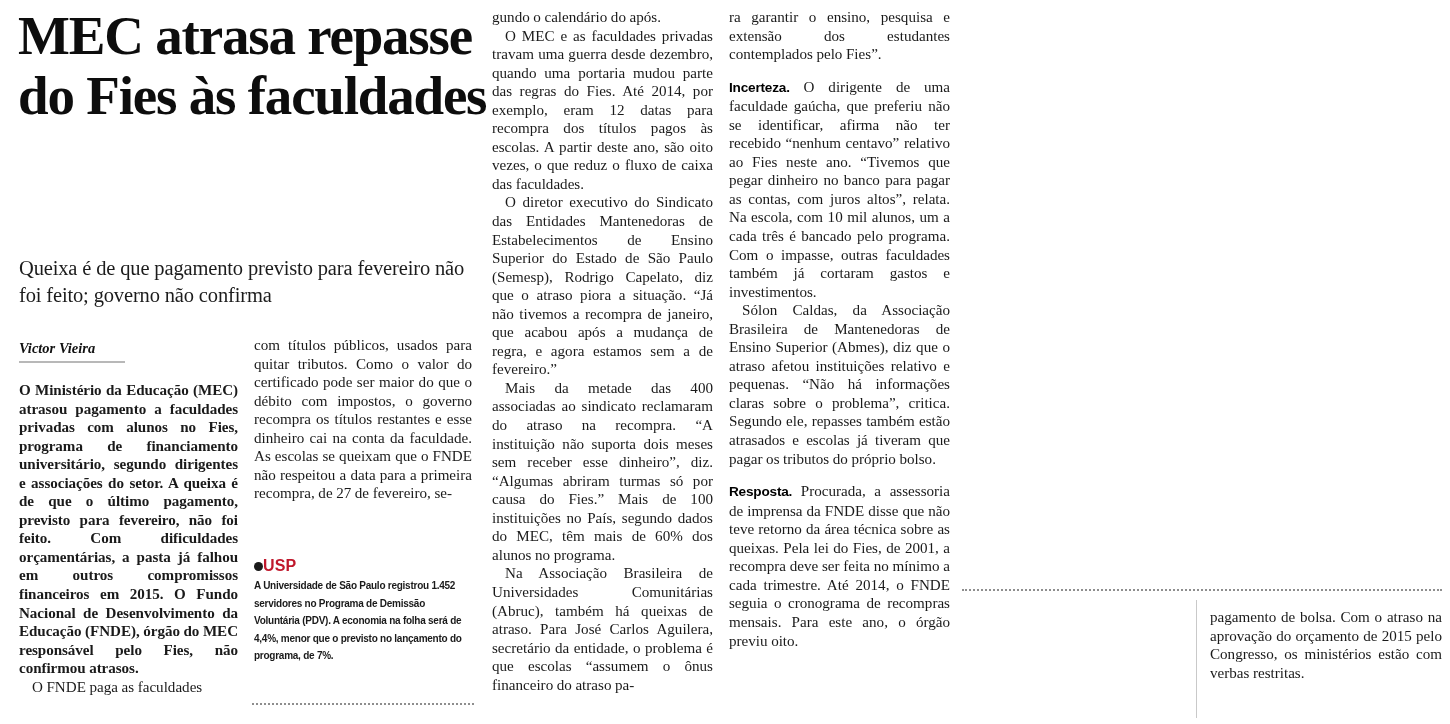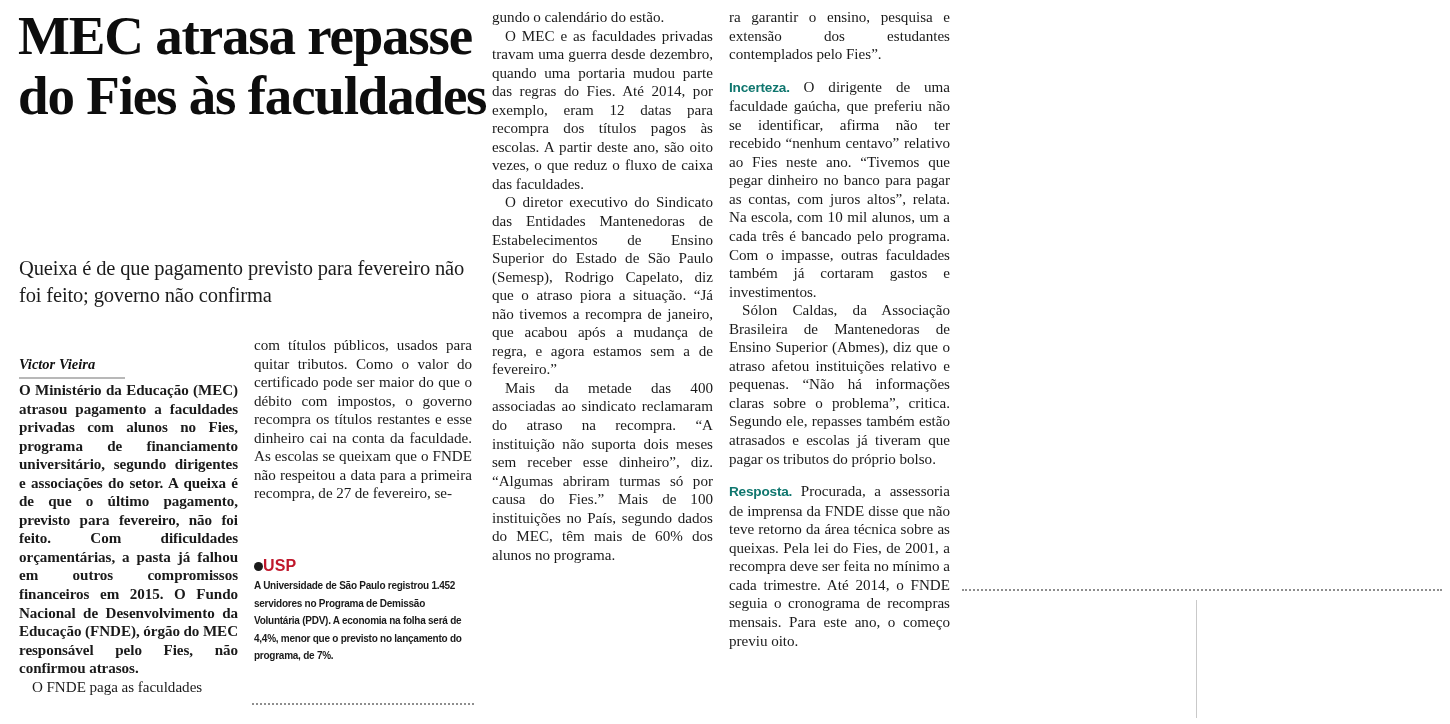--- a/index.html
+++ b/index.html
@@ -62,21 +62,21 @@
     font-size: 20.5px;
     line-height: 27px;
     color: #1c1c1c;
     letter-spacing: -0.15px;
   }
 
   
   .byline-wrap {
     position: absolute;
     left: 19px;
-    top: 356px;
+    top: 340px;
     width: 110px;
   }
   .byline {
     font-family: "Liberation Serif", "DejaVu Serif", serif;
     font-weight: bold;
     font-style: italic;
     font-size: 14.5px;
     line-height: 17px;
     color: #111111;
   }
@@ -155,21 +155,21 @@
     height: 118px;
     background: #c9c9c9;
   }
 
   
   .runin {
     font-family: "Liberation Sans", "DejaVu Sans", sans-serif;
     font-weight: bold;
     font-size: 13.6px;
     letter-spacing: -0.2px;
-    color: #0f766e;
+    color: #000000;
   }
 
   
   #col-2 { left: 254px;  top: 336px; width: 218px; }
   #col-3 { left: 492px;  top: 8px;   width: 221px; }
   #col-4 { left: 729px;  top: 8px;   width: 221px; }
   #col-5 { left: 966px;  top: 608px; width: 218px; }
   #col-6 { left: 1210px; top: 608px; width: 232px; }
   #col-1-lead { left: 19px; top: 381px; width: 219px; }
 
@@ -201,33 +201,37 @@
   <div class="usp-box">
     <div class="usp-head">
       <span class="usp-dot"></span>
       <span class="usp-title">USP</span>
     </div>
     <div class="usp-body">A Universidade de São Paulo registrou 1.452 servidores no Programa de Demissão Voluntária (PDV). A economia na folha será de 4,4%, menor que o previsto no lançamento do programa, de 7%.</div>
   </div>
   <div class="dotted-rule usp-rule"></div>
 
   <div class="col" id="col-3">
-    <p class="noindent">gundo o calendário do estão.</p>
+    <p class="noindent">gundo o calendário do após.</p>
     <p>O MEC e as faculdades privadas travam uma guerra desde dezembro, quando uma portaria mudou parte das regras do Fies. Até 2014, por exemplo, eram 12 datas para recompra dos títulos pagos às escolas. A partir deste ano, são oito vezes, o que reduz o fluxo de caixa das faculdades.</p>
     <p>O diretor executivo do Sindicato das Entidades Mantenedoras de Estabelecimentos de Ensino Superior do Estado de São Paulo (Semesp), Rodrigo Capelato, diz que o atraso piora a situação. “Já não tivemos a recompra de janeiro, que acabou após a mudança de regra, e agora estamos sem a de fevereiro.”</p>
     <p>Mais da metade das 400 associadas ao sindicato reclamaram do atraso na recompra. “A instituição não suporta dois meses sem receber esse dinheiro”, diz. “Algumas abriram turmas só por causa do Fies.” Mais de 100 instituições no País, segundo dados do MEC, têm mais de 60% dos alunos no programa.</p>
+    <p>Na Associação Brasileira de Universidades Comunitárias (Abruc), também há queixas de atraso. Para José Carlos Aguilera, secretário da entidade, o problema é que escolas “assumem o ônus financeiro do atraso pa-</p>
   </div>
 
   <div class="col" id="col-4">
     <p class="noindent">ra garantir o ensino, pesquisa e extensão dos estudantes contemplados pelo Fies”.</p>
     <div class="gap"></div>
     <p class="noindent"><span class="runin">Incerteza.</span><span> O dirigente de uma faculdade gaúcha, que preferiu não se identificar, afirma não ter recebido “nenhum centavo” relativo ao Fies neste ano. “Tivemos que pegar dinheiro no banco para pagar as contas, com juros altos”, relata. Na escola, com 10 mil alunos, um a cada três é bancado pelo programa. Com o impasse, outras faculdades também já cortaram gastos e investimentos.</span></p>
     <p>Sólon Caldas, da Associação Brasileira de Mantenedoras de Ensino Superior (Abmes), diz que o atraso afetou instituições relativo e pequenas. “Não há informações claras sobre o problema”, critica. Segundo ele, repasses também estão atrasados e escolas já tiveram que pagar os tributos do próprio bolso.</p>
     <div class="gap"></div>
-    <p class="noindent"><span class="runin">Resposta.</span><span> Procurada, a assessoria de imprensa da FNDE disse que não teve retorno da área técnica sobre as queixas. Pela lei do Fies, de 2001, a recompra deve ser feita no mínimo a cada trimestre. Até 2014, o FNDE seguia o cronograma de recompras mensais. Para este ano, o começo previu oito.</span></p>
+    <p class="noindent"><span class="runin">Resposta.</span><span> Procurada, a assessoria de imprensa da FNDE disse que não teve retorno da área técnica sobre as queixas. Pela lei do Fies, de 2001, a recompra deve ser feita no mínimo a cada trimestre. Até 2014, o FNDE seguia o cronograma de recompras mensais. Para este ano, o órgão previu oito.</span></p>
   </div>
 
   <div class="dotted-rule bottom-rule"></div>
   <div class="vrule"></div>
 
 
+  <div class="col" id="col-6">
+    <p class="noindent">pagamento de bolsa. Com o atraso na aprovação do orçamento de 2015 pelo Congresso, os ministérios estão com verbas restritas.</p>
+  </div>
 
 </div>
 
 </body></html>

